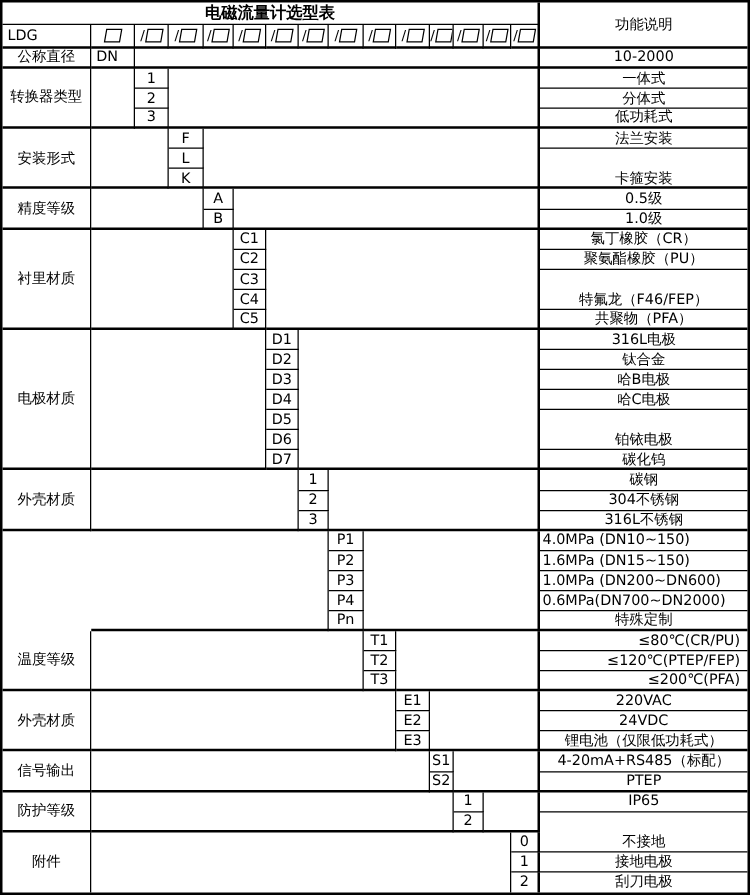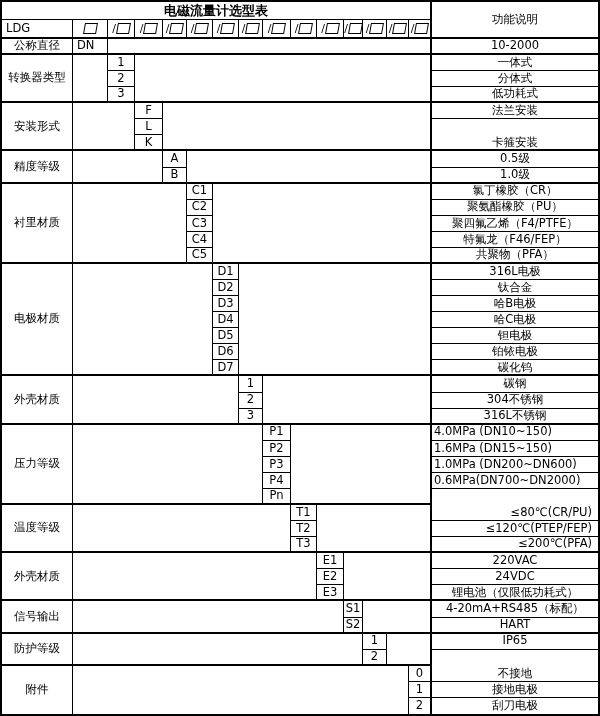--- a/index.html
+++ b/index.html
@@ -131,64 +131,62 @@
   <div class="c b2" style="grid-area:12/1/17/2">衬里材质</div>
   <div class="c b2" style="grid-area:12/2/17/6"></div>
   <div class="c" style="grid-area:12/6/13/7">C1</div>
   <div class="c" style="grid-area:13/6/14/7">C2</div>
   <div class="c" style="grid-area:14/6/15/7">C3</div>
   <div class="c" style="grid-area:15/6/16/7">C4</div>
   <div class="c b2" style="grid-area:16/6/17/7">C5</div>
   <div class="c b2 r2" style="grid-area:12/7/17/16"></div>
   <div class="c val" style="grid-area:12/16/13/17">氯丁橡胶（CR）</div>
   <div class="c val" style="grid-area:13/16/14/17">聚氨酯橡胶（PU）</div>
-  <div class="c val" style="grid-area:14/16/15/17">聚四氟乙烯（F4/PTFE）</div>
   <div class="c val" style="grid-area:15/16/16/17">特氟龙（F46/FEP）</div>
   <div class="c val b2" style="grid-area:16/16/17/17">共聚物（PFA）</div>
 
   <div class="c b2" style="grid-area:17/1/24/2">电极材质</div>
   <div class="c b2" style="grid-area:17/2/24/7"></div>
   <div class="c" style="grid-area:17/7/18/8">D1</div>
   <div class="c" style="grid-area:18/7/19/8">D2</div>
   <div class="c" style="grid-area:19/7/20/8">D3</div>
   <div class="c" style="grid-area:20/7/21/8">D4</div>
   <div class="c" style="grid-area:21/7/22/8">D5</div>
   <div class="c" style="grid-area:22/7/23/8">D6</div>
   <div class="c b2" style="grid-area:23/7/24/8">D7</div>
   <div class="c b2 r2" style="grid-area:17/8/24/16"></div>
   <div class="c val" style="grid-area:17/16/18/17">316L电极</div>
   <div class="c val" style="grid-area:18/16/19/17">钛合金</div>
   <div class="c val" style="grid-area:19/16/20/17">哈B电极</div>
   <div class="c val" style="grid-area:20/16/21/17">哈C电极</div>
-  <div class="c val" style="grid-area:21/16/22/17">钽电极</div>
   <div class="c val" style="grid-area:22/16/23/17">铂铱电极</div>
   <div class="c val b2" style="grid-area:23/16/24/17">碳化钨</div>
 
   <div class="c b2" style="grid-area:24/1/27/2">外壳材质</div>
   <div class="c b2" style="grid-area:24/2/27/8"></div>
   <div class="c" style="grid-area:24/8/25/9">1</div>
   <div class="c" style="grid-area:25/8/26/9">2</div>
   <div class="c b2" style="grid-area:26/8/27/9">3</div>
   <div class="c b2 r2" style="grid-area:24/9/27/16"></div>
   <div class="c val" style="grid-area:24/16/25/17">碳钢</div>
   <div class="c val" style="grid-area:25/16/26/17">304不锈钢</div>
   <div class="c val b2" style="grid-area:26/16/27/17">316L不锈钢</div>
 
-  <div class="c b2" style="grid-area:27/1/32/2">压力等级</div>
   <div class="c b2" style="grid-area:27/2/32/9"></div>
   <div class="c" style="grid-area:27/9/28/10">P1</div>
   <div class="c" style="grid-area:28/9/29/10">P2</div>
   <div class="c" style="grid-area:29/9/30/10">P3</div>
   <div class="c" style="grid-area:30/9/31/10">P4</div>
   <div class="c b2" style="grid-area:31/9/32/10">Pn</div>
   <div class="c b2 r2" style="grid-area:27/10/32/16"></div>
   <div class="c val pl" style="grid-area:27/16/28/17">4.0MPa (DN10~150)</div>
   <div class="c val pl" style="grid-area:28/16/29/17">1.6MPa (DN15~150)</div>
   <div class="c val pl" style="grid-area:29/16/30/17">1.0MPa (DN200~DN600)</div>
   <div class="c val pl" style="grid-area:30/16/31/17">0.6MPa(DN700~DN2000)</div>
+  <div class="c val b2" style="grid-area:31/16/32/17">特殊定制</div>
 
   <div class="c b2" style="grid-area:32/1/35/2">温度等级</div>
   <div class="c b2" style="grid-area:32/2/35/10"></div>
   <div class="c" style="grid-area:32/10/33/11">T1</div>
   <div class="c" style="grid-area:33/10/34/11">T2</div>
   <div class="c b2" style="grid-area:34/10/35/11">T3</div>
   <div class="c b2 r2" style="grid-area:32/11/35/16"></div>
   <div class="c val pr" style="grid-area:32/16/33/17">≤80℃(CR/PU)</div>
   <div class="c val pr" style="grid-area:33/16/34/17">≤120℃(PTEP/FEP)</div>
   <div class="c val pr b2" style="grid-area:34/16/35/17">≤200℃(PFA)</div>
@@ -202,21 +200,21 @@
   <div class="c val" style="grid-area:35/16/36/17">220VAC</div>
   <div class="c val" style="grid-area:36/16/37/17">24VDC</div>
   <div class="c val b2" style="grid-area:37/16/38/17">锂电池（仅限低功耗式）</div>
 
   <div class="c b2" style="grid-area:38/1/40/2">信号输出</div>
   <div class="c b2" style="grid-area:38/2/40/12"></div>
   <div class="c" style="grid-area:38/12/39/13">S1</div>
   <div class="c b2" style="grid-area:39/12/40/13">S2</div>
   <div class="c b2 r2" style="grid-area:38/13/40/16"></div>
   <div class="c val" style="grid-area:38/16/39/17">4-20mA+RS485（标配）</div>
-  <div class="c val b2" style="grid-area:39/16/40/17">HART</div>
+  <div class="c val b2" style="grid-area:39/16/40/17">PTEP</div>
 
   <div class="c b2" style="grid-area:40/1/42/2">防护等级</div>
   <div class="c b2" style="grid-area:40/2/42/13"></div>
   <div class="c" style="grid-area:40/13/41/14">1</div>
   <div class="c b2" style="grid-area:41/13/42/14">2</div>
   <div class="c b2 r2" style="grid-area:40/14/42/16"></div>
   <div class="c val" style="grid-area:40/16/41/17">IP65</div>
 
   <div class="c nb" style="grid-area:42/1/45/2">附件</div>
   <div class="c nb" style="grid-area:42/2/45/15"></div>

